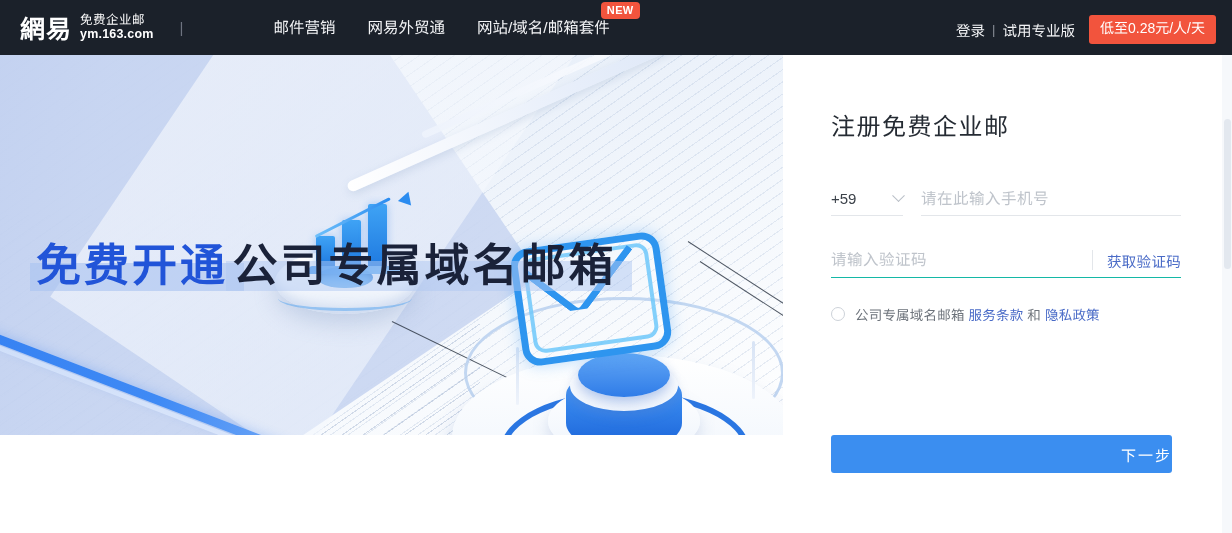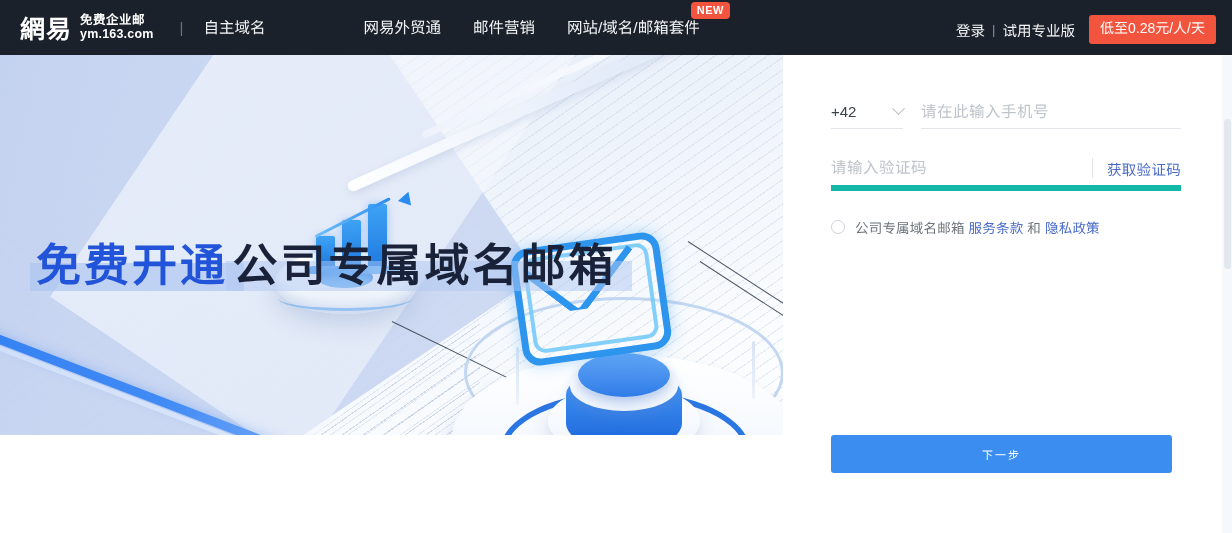--- a/index.html
+++ b/index.html
@@ -24,21 +24,21 @@
   .brand { display: flex; align-items: flex-end; margin-left: 20px; }
   .brand-logo {
     color: #ffffff;
     font-family: "DejaVu Serif", "Liberation Serif", serif;
     font-size: 25px; font-weight: 700; letter-spacing: 1px;
     line-height: 1;
     text-align: right;
   }
   .brand-sub { margin-left: 8px; line-height: 1.12; padding-bottom: 1px; }
   .brand-sub-top {
-    color: #ffffff; font-size: 12.5px; font-weight: 700;
+    color: #ffffff; font-size: 12.5px; font-weight: 400;
     letter-spacing: .5px; display: block; white-space: nowrap;
   }
   .brand-sub-bot {
     color: #ffffff; font-size: 12.5px; font-weight: 700;
     letter-spacing: .2px; display: block; white-space: nowrap;
   }
   .nav-sep {
     color: #6e7480; font-size: 15px; margin: 0 20px 0 26px;
     font-weight: 300; user-select: none;
   }
@@ -406,21 +406,21 @@
     border: none; outline: none; background: transparent;
     border-bottom: 1px solid #e3e6ea;
     font-size: 15.5px; color: #333a42; letter-spacing: .5px;
     font-family: Liberation Sans, sans-serif;
   }
   .phone-input::placeholder { color: #bfc4cb; }
 
   .field-code {
     position: relative; margin-top: 26px;
     display: flex; align-items: flex-end; height: 36px;
-    border-bottom: 6px solid #14b8a6;
+    border-bottom: 1px solid #14b8a6;
   }
   .code-input {
     flex: 1; height: 34px; border: none; outline: none; background: transparent;
     font-size: 15.5px; color: #333a42; letter-spacing: .5px;
     font-family: "Liberation Sans", sans-serif;
   }
   .code-input::placeholder { color: #bfc4cb; }
   .code-divider { width: 1px; height: 20px; background: #e3e6ea; margin: 0 14px 7px 0; }
   .code-btn {
     font-size: 14.5px; color: #4a6bc7; cursor: pointer;
@@ -436,22 +436,23 @@
     cursor: pointer; flex: none;
   }
   .agree-text { margin-left: 10px; font-size: 13.5px; color: #6d737b; letter-spacing: .2px; }
   .agree-link { color: #4a6bc7; cursor: pointer; }
 
   .next-btn {
     position: absolute; left: 48px; top: 380px;
     width: 341px; height: 38px;
     background: #3b8ef0; color: #ffffff;
     border: none; border-radius: 3px;
-    font-size: 11px; letter-spacing: 2px; cursor: pointer;
-    font-family: Liberation Mono, monospace;
+    font-size: 15px; letter-spacing: 2px; cursor: pointer;
+    font-family: Liberation Serif, serif;
+    text-align: right;
   }
 
   
   .scroll-strip {
     position: absolute; right: 0; top: 55px;
     width: 10px; height: 478px; background: #f6f8fb;
   }
   .scroll-thumb {
     position: absolute; right: 1px; top: 64px;
     width: 7px; height: 150px; border-radius: 4px; background: #e3e8ef;
@@ -469,26 +470,25 @@
       <span class="brand-logo">網易</span>
       <span class="brand-sub">
         <span class="brand-sub-top">免费企业邮</span>
         <span class="brand-sub-bot">ym.163.com</span>
       </span>
     </div>
 
     <span class="nav-sep">|</span>
 
     <div class="nav-group">
-      <div class="nav-item">自主域名</div>
     </div>
 
     <div class="nav-group nav-group-2">
+      <div class="nav-item">邮件营销</div>
       <div class="nav-item">网易外贸通</div>
-      <div class="nav-item">邮件营销</div>
       <div class="nav-item">
         <span>网站/域名/邮箱套件</span>
         <span class="badge-new">NEW</span>
       </div>
     </div>
 
     <div class="nav-right">
       <span class="nav-link-plain">登录</span>
       <span class="divider">|</span>
       <span class="nav-link-plain">试用专业版</span>
@@ -574,24 +574,25 @@
       <div class="hl-row line2">
         <span class="hl-band hl-band-2"></span>
         <span class="hl2">公司专属域名邮箱</span>
       </div>
     </div>
   </div>
 
   <div class="form-panel">
     <div class="form-inner">
 
+      <div class="form-title">注册免费企业邮</div>
 
       <div class="field-phone">
         <div class="cc-select">
-          <span class="cc-value">+42</span>
+          <span class="cc-value">+59</span>
           <span class="chev"></span>
         </div>
         <input class="phone-input" type="text" placeholder="请在此输入手机号" style="">
       </div>
 
       <div class="field-code">
         <input class="code-input" type="text" placeholder="请输入验证码" style="">
         <div class="code-divider"></div>
         <span class="code-btn">获取验证码</span>
       </div>

